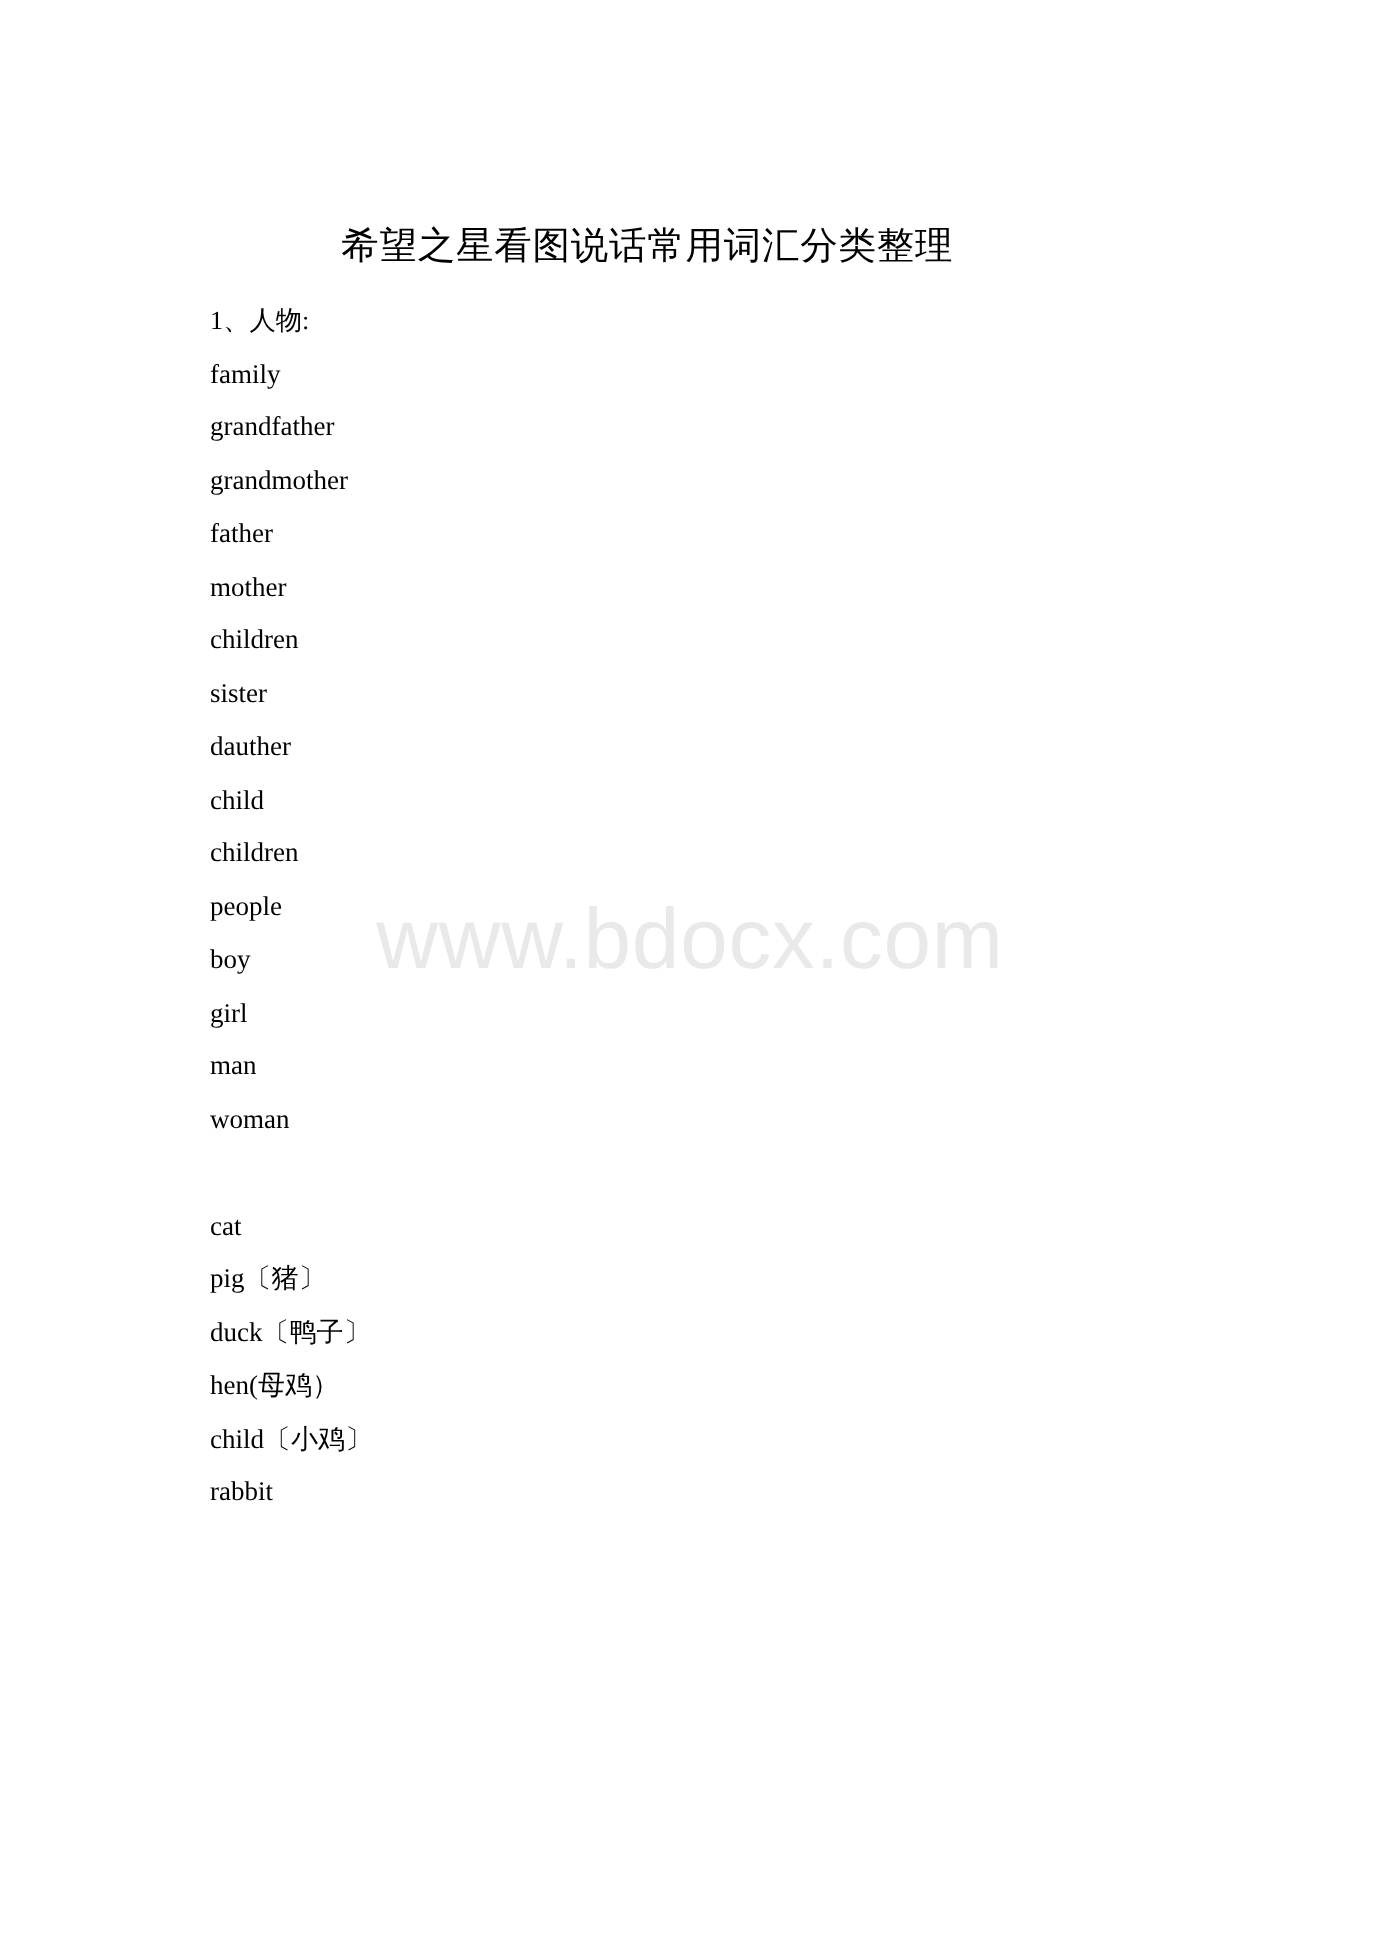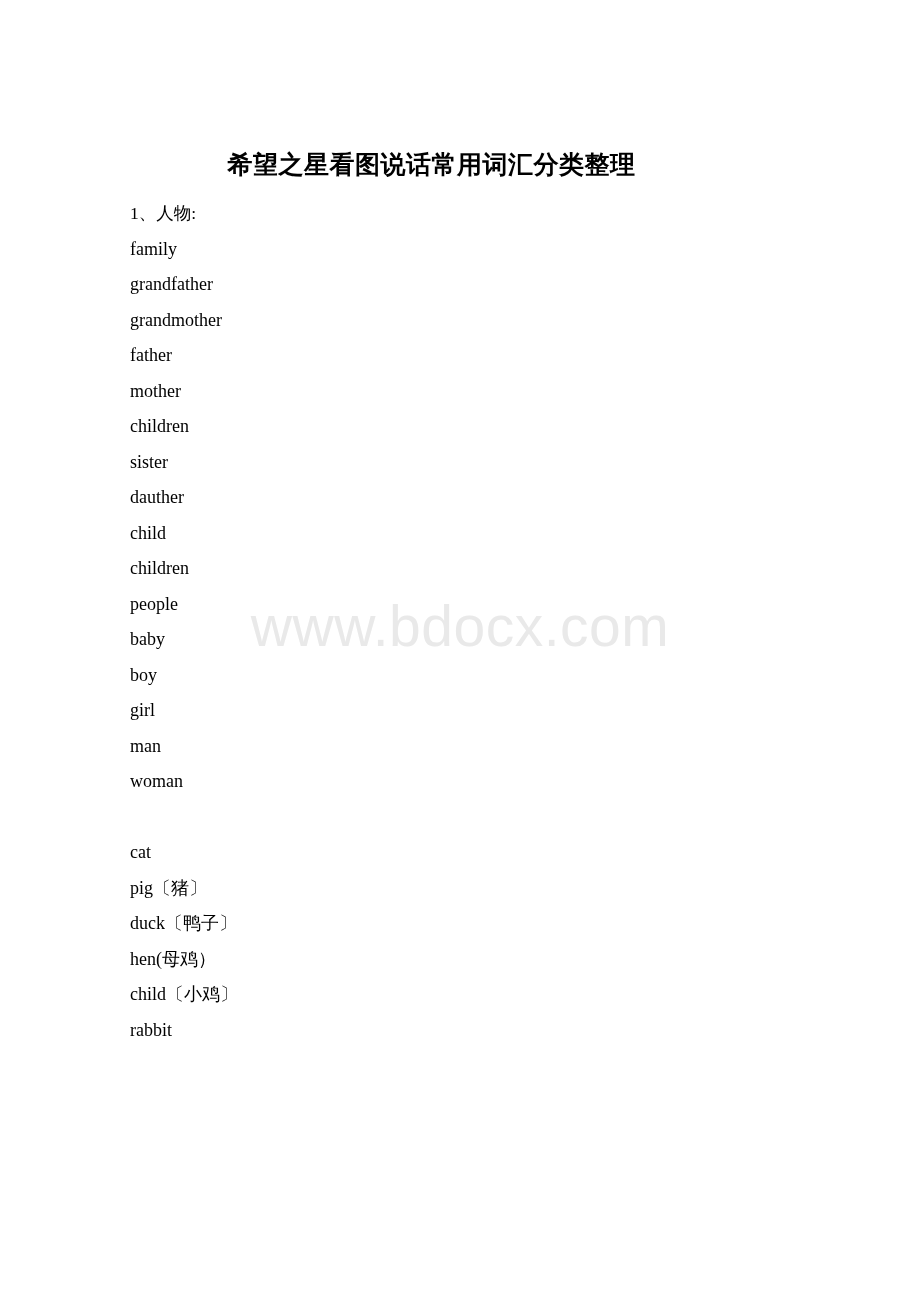--- a/index.html
+++ b/index.html
@@ -43,33 +43,33 @@
     top: 0;
     width: 920px;
     z-index: 1;
   }
 
   .title {
     margin: 0;
     padding: 0;
     text-align: center;
     font-size: 25px;
-    font-weight: bold;
+    font-weight: normal;
     line-height: 1;
     position: absolute;
     top: 152px;
     left: 0;
     width: 863px;
     letter-spacing: 0.5px;
   }
 
   .content {
     position: absolute;
     top: 196px;
-    left: 130px;
+    left: 140px;
     width: 700px;
   }
 
   .line {
     font-size: 18px;
     line-height: 35.5px;
     height: 35.5px;
     white-space: pre;
     text-align: left;
   }
@@ -100,21 +100,20 @@
       <div class="line">grandfather</div>
       <div class="line">grandmother</div>
       <div class="line">father</div>
       <div class="line">mother</div>
       <div class="line">children</div>
       <div class="line">sister</div>
       <div class="line">dauther</div>
       <div class="line">child</div>
       <div class="line">children</div>
       <div class="line">people</div>
-      <div class="line">baby</div>
       <div class="line">boy</div>
       <div class="line">girl</div>
       <div class="line">man</div>
       <div class="line">woman</div>
 
       <div class="line spacer"></div>
 
       <div class="line">cat</div>
       <div class="line">pig〔猪〕</div>
       <div class="line">duck〔鸭子〕</div>

